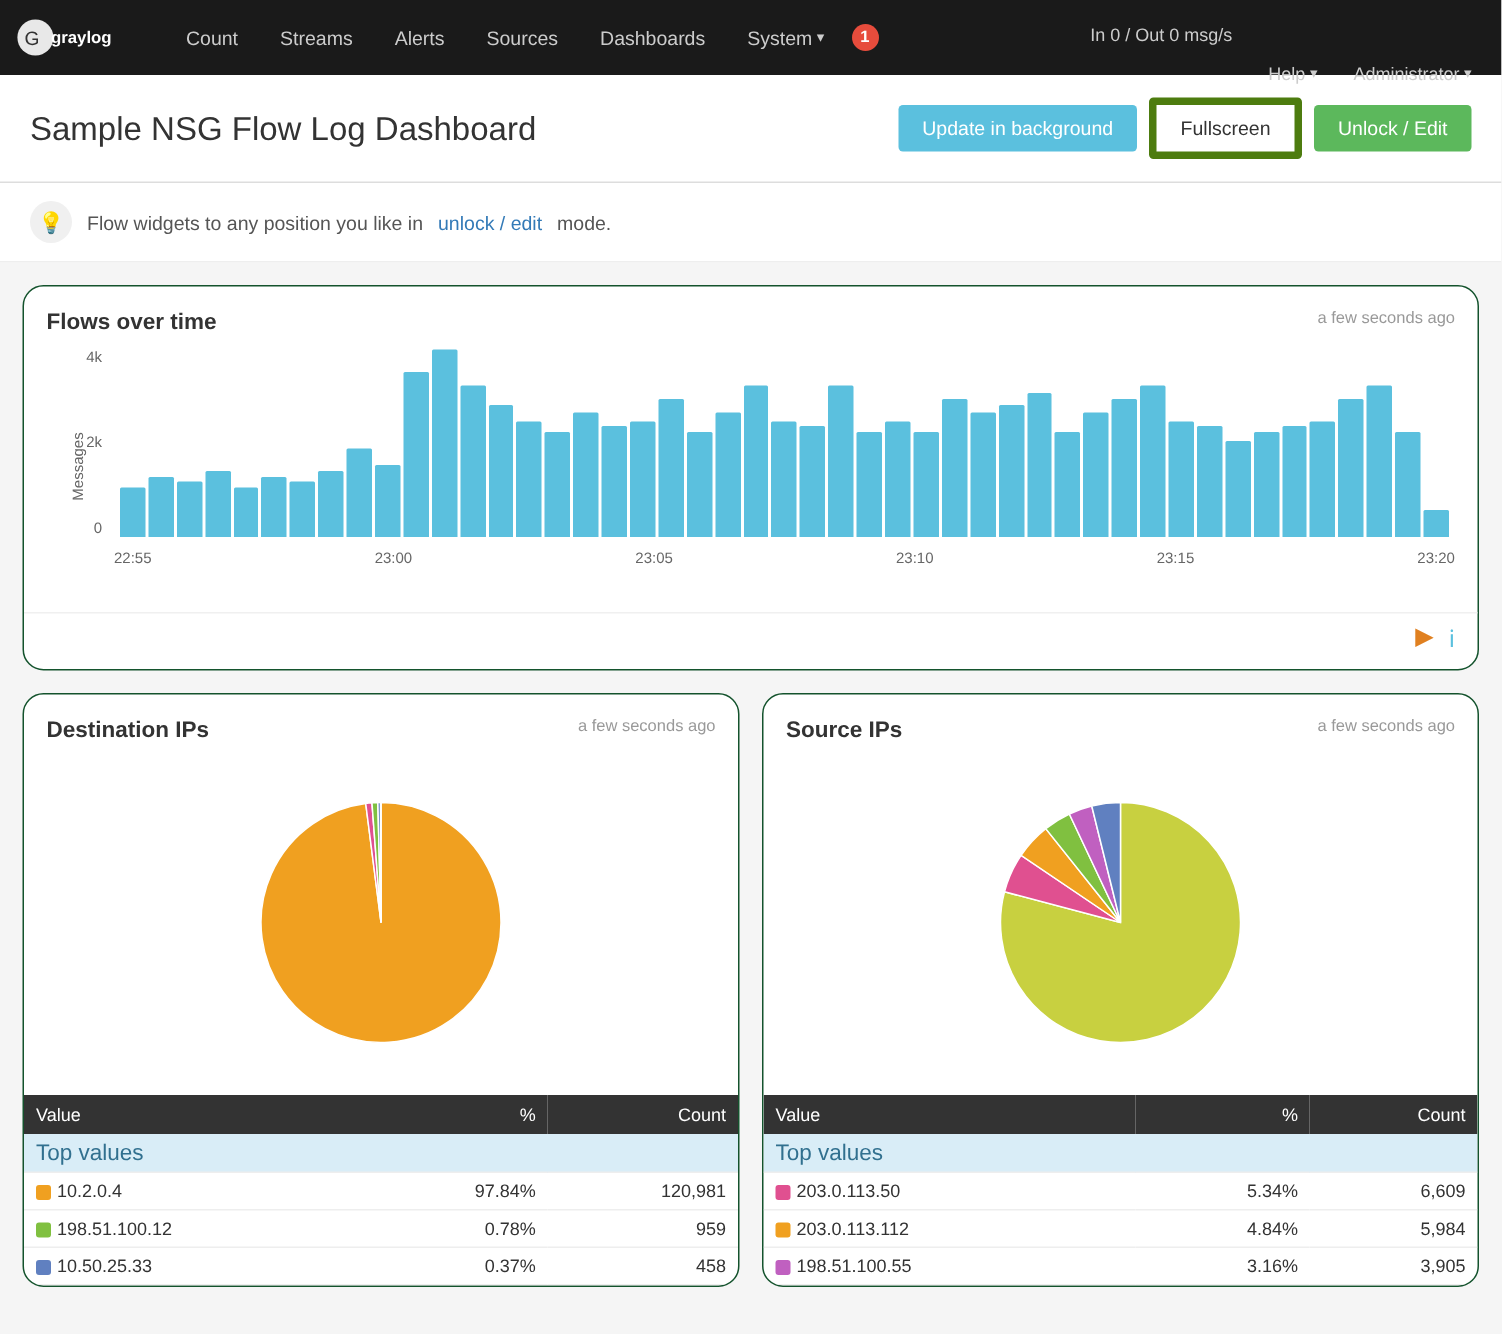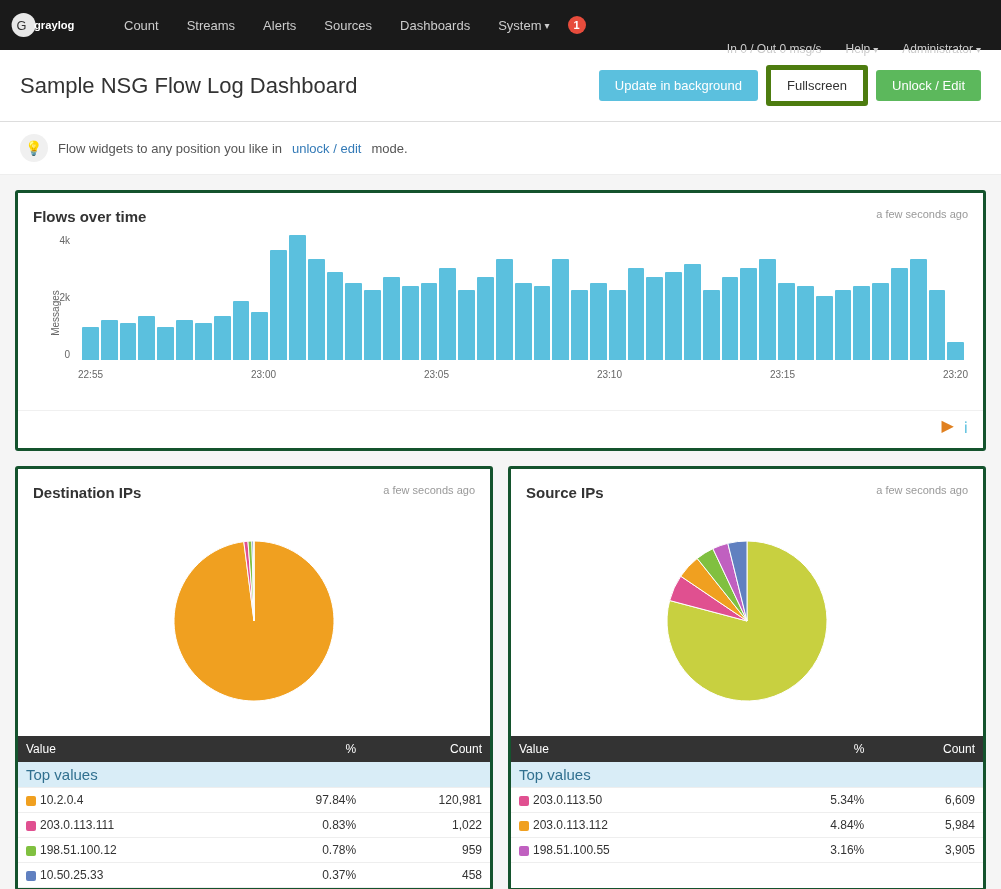--- a/index.html
+++ b/index.html
@@ -32,21 +32,21 @@
       background: #e74c3c;
       color: #fff;
       border-radius: 50%;
       width: 18px; height: 18px;
       display: flex; align-items: center; justify-content: center;
       font-size: 11px; font-weight: bold;
       margin-left: 4px;
     }
     .nav-right {
       margin-left: auto;
-      display: flex; align-items: center; gap: 4px;
+      display: flex; gap: 4px;
       color: #ccc; font-size: 12px; margin-top: 48px;
     }
     .nav-right .msg-info { padding: 0 10px; }
     .nav-dropdown { display: flex; align-items: center; gap: 3px; cursor: pointer; padding: 0 10px; height: 66px; color: #ccc; }
 
     
     .dashboard-header {
       background: #fff;
       padding: 15px 20px 15px 20px;
       border-bottom: 1px solid #ddd;
@@ -111,22 +111,22 @@
     .info-banner a { color: #337ab7; text-decoration: none; }
 
     
     .main-content {
       padding: 15px;
     }
 
     
     .panel {
       background: #fff;
-      border: 3px solid #14532d;
-      border-radius: 3px;
+      border: 1px solid #14532d;
+      border-radius: 14px;
       margin-bottom: 15px;
     }
     .panel-body {
       padding: 15px;
     }
     .chart-header {
       display: flex;
       justify-content: space-between;
       align-items: flex-start;
       margin-bottom: 10px;
@@ -382,25 +382,20 @@
             </tr>
           </thead>
           <tbody id="dest-table-body">
           <tr class="section-header">
                 <td colspan="3">Top values</td>
               </tr>
               <tr>
                 <td><span class="color-dot" style="background-color: rgb(240, 160, 32);"></span>10.2.0.4</td>
                 <td>97.84%</td>
                 <td>120,981</td>
-              </tr>
-              <tr>
-                <td><span class="color-dot" style="background-color: rgb(224, 80, 144);"></span>203.0.113.111</td>
-                <td>0.83%</td>
-                <td>1,022</td>
               </tr>
               <tr>
                 <td><span class="color-dot" style="background-color: rgb(128, 192, 64);"></span>198.51.100.12</td>
                 <td>0.78%</td>
                 <td>959</td>
               </tr>
               <tr>
                 <td><span class="color-dot" style="background-color: rgb(96, 128, 192);"></span>10.50.25.33</td>
                 <td>0.37%</td>
                 <td>458</td>

